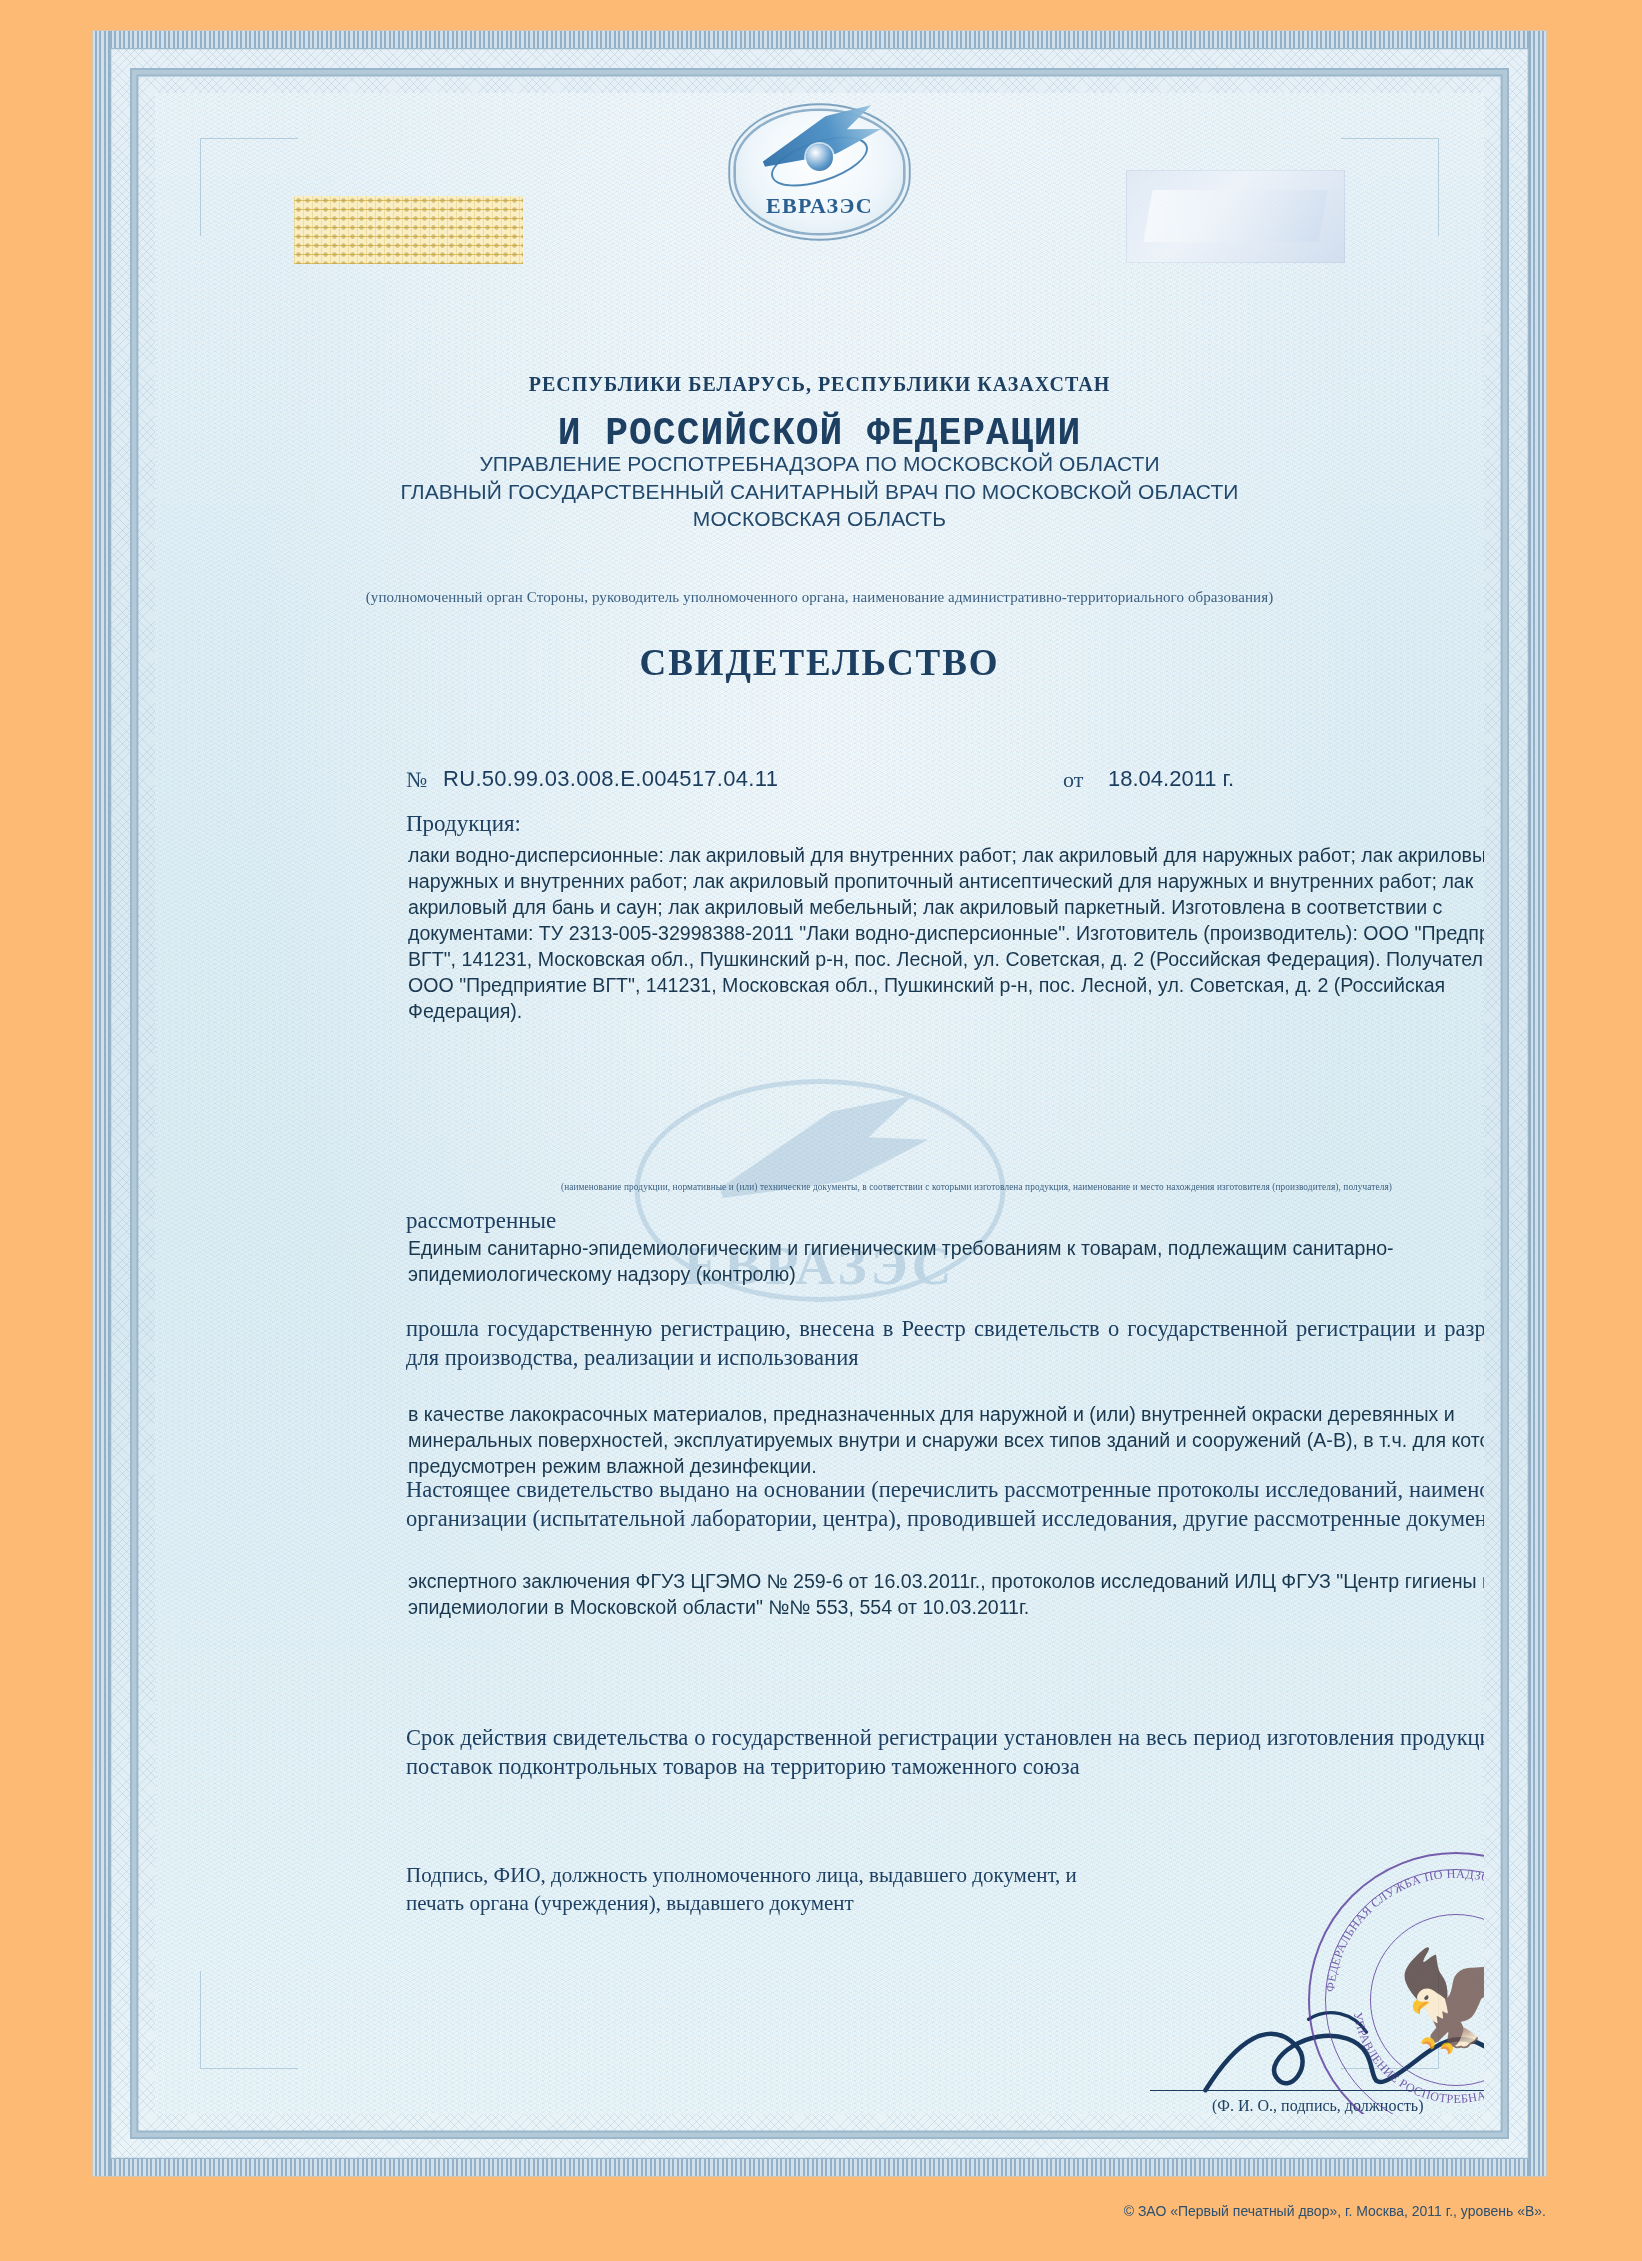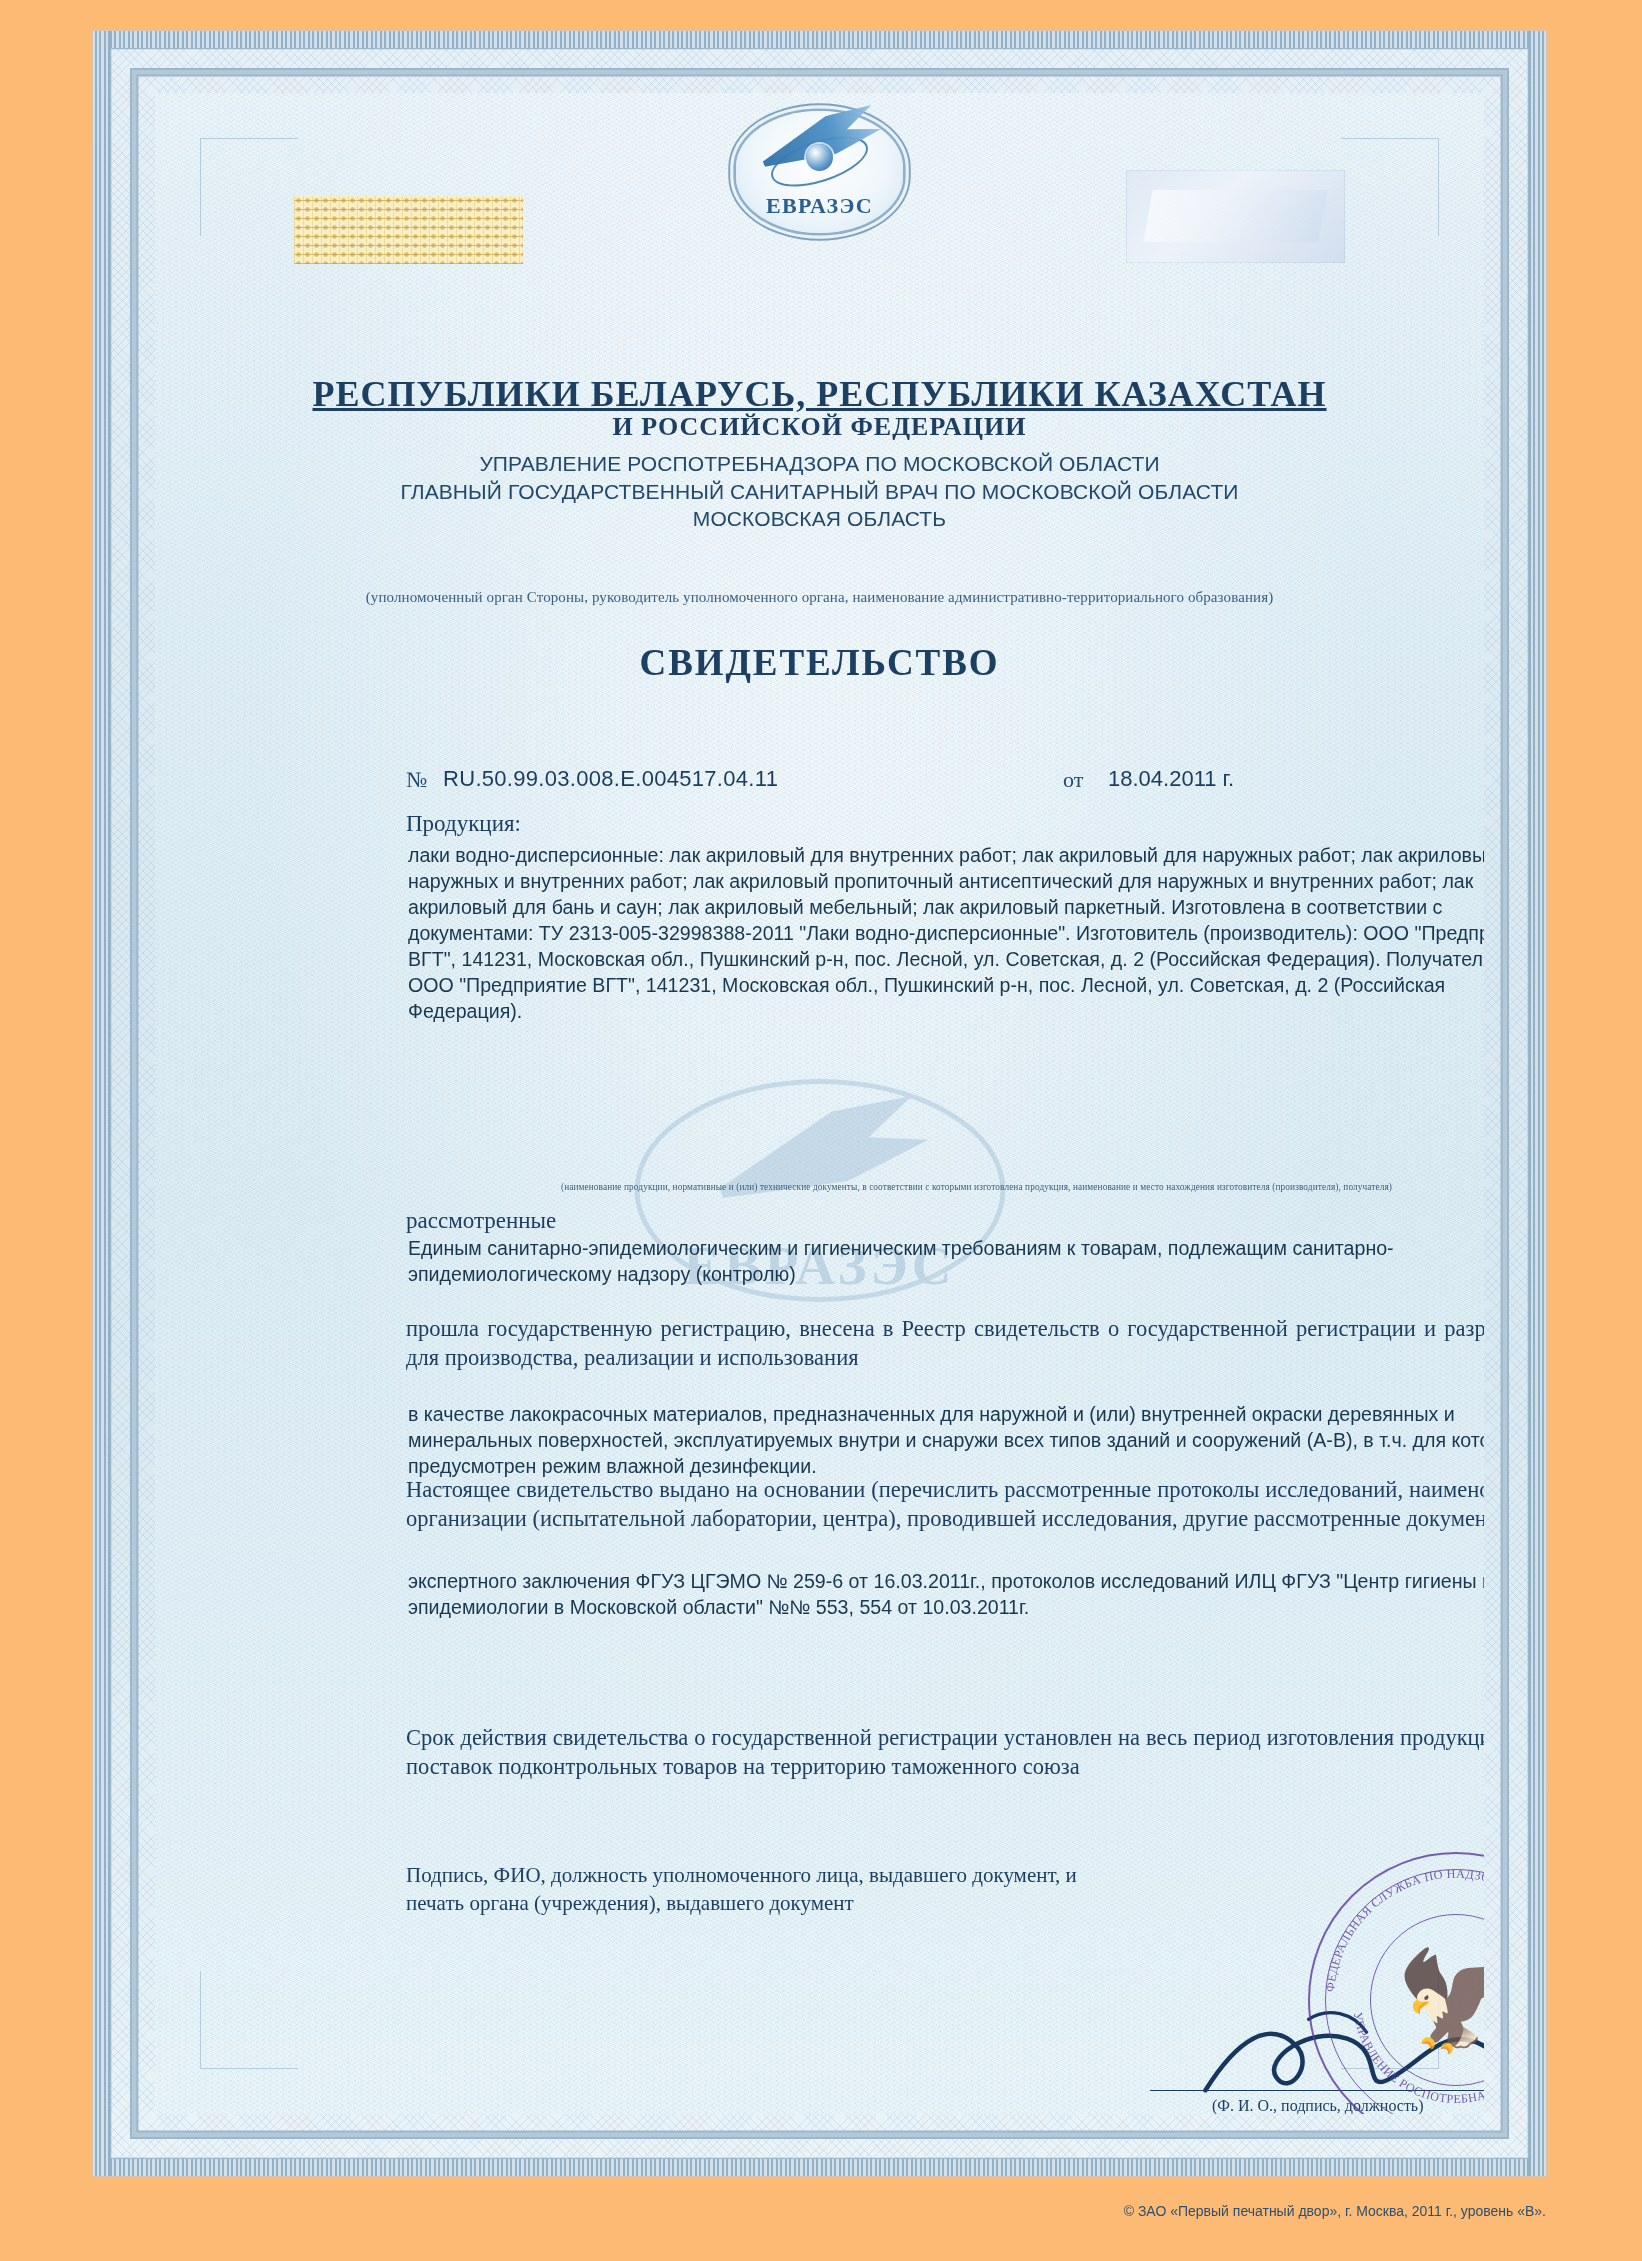--- a/index.html
+++ b/index.html
@@ -119,22 +119,22 @@
     background:linear-gradient(100deg, rgba(255,255,255,.75), rgba(190,210,235,.35));
     transform:skewX(-10deg);
   }
   
   .content{position:absolute;left:0;top:0;width:100%;height:100%;}
   .ttl{
     text-align:center;font-family:"Liberation Serif", serif;font-weight:700;
     color:#1d3f61;
   }
   .t1{position:absolute;left:0;right:0;top:242px;font-size:29px;letter-spacing:1px;}
-  .t2{position:absolute;left:0;right:0;top:280px;font-size:36px;letter-spacing:1px;text-decoration:underline;}
-  .t3{position:absolute;left:0;right:0;top:319px;font-size:26px;letter-spacing:1px;}
+  .t2{position:absolute;left:0;right:0;top:280px;font-size:20px;letter-spacing:1px;}
+  .t3{position:absolute;left:0;right:0;top:319px;font-size:38px;letter-spacing:1px;font-family:Liberation Mono, monospace;}
   .sub{
     position:absolute;left:0;right:0;text-align:center;
     font-family:"Liberation Sans", sans-serif;color:#22486c;font-size:21px;letter-spacing:0.1px;
   }
   .s1{top:359px;}
   .s2{top:387px;}
   .s3{top:414px;}
   .tiny-note{
     position:absolute;left:0;right:0;text-align:center;
     font-family:"Liberation Serif", serif;font-size:15px;color:#3b5f80;top:496px;letter-spacing:0.1px;

